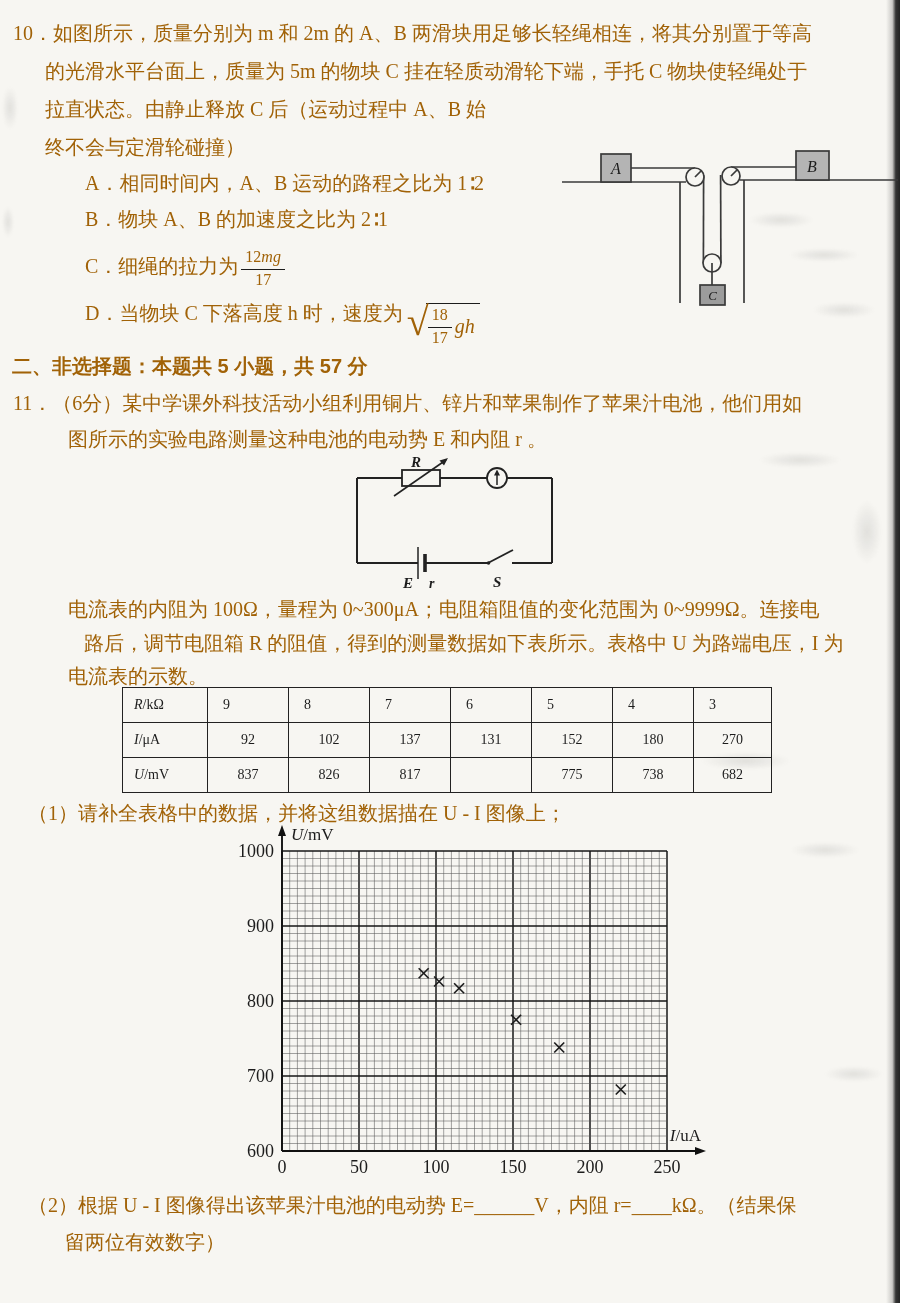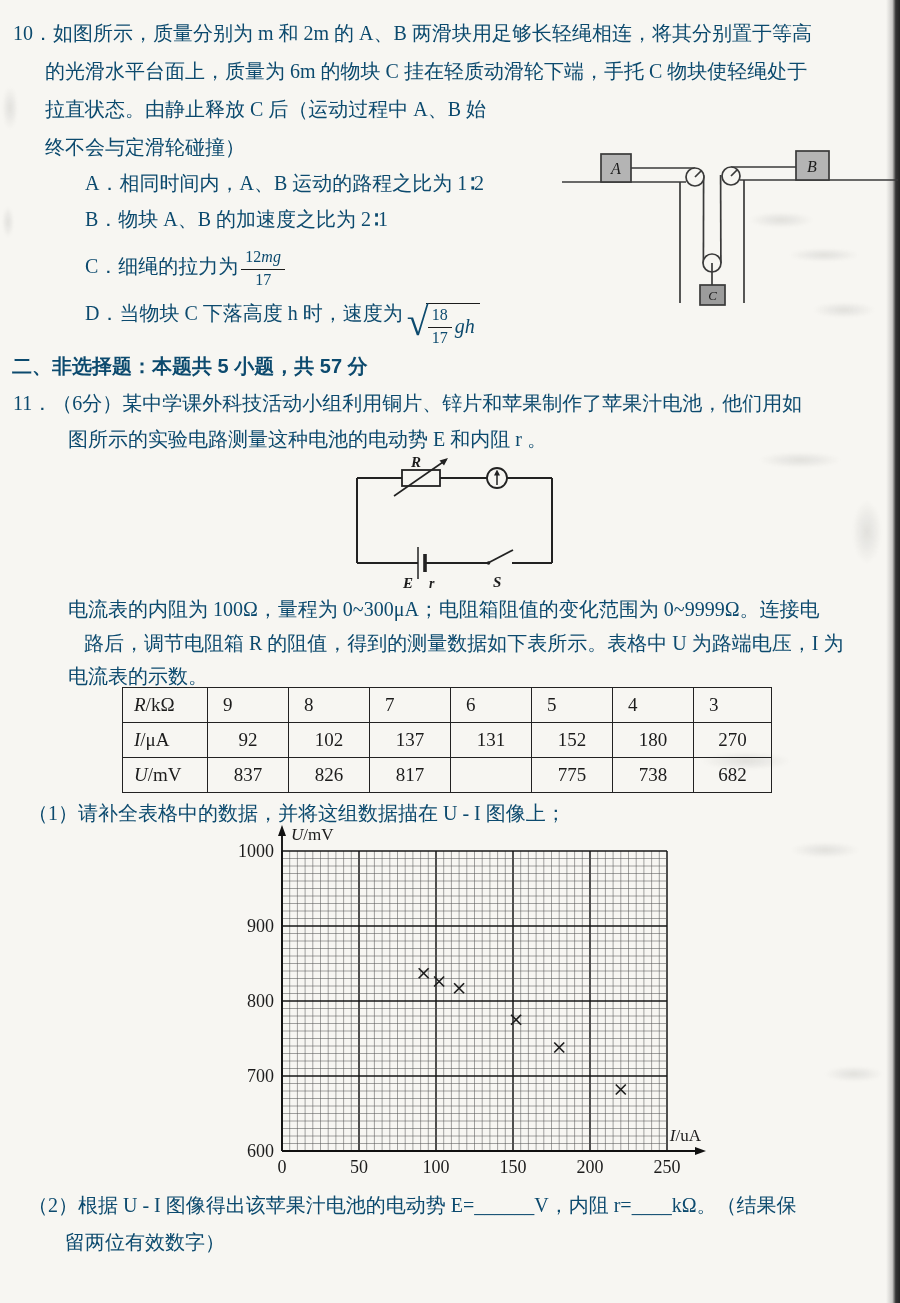--- a/index.html
+++ b/index.html
@@ -1,35 +1,35 @@
 <!DOCTYPE html>
 <html><head>
 <meta charset="utf-8">
 <style>
   html,body{margin:0;padding:0;background:#e9e7e2;}
   .page{
     position:relative; width:900px; height:1303px; margin:0 auto;
     background:#f7f6f2; overflow:hidden;
     font-family:"Liberation Serif","DejaVu Serif",serif; color:#1c1c1c;
   }
-  .ln{position:absolute; white-space:nowrap; font-size:20px; line-height:1.35; color:#0c4a6e;}
+  .ln{position:absolute; white-space:nowrap; font-size:20px; line-height:1.35; color:#a16207;}
   .sec{font-family:"Liberation Sans","DejaVu Sans",sans-serif; font-weight:bold; font-size:20px;}
   i.v{font-style:italic; font-family:"Liberation Serif","DejaVu Serif",serif;}
   
   .frac{display:inline-block; vertical-align:-12px; text-align:center; font-size:16px; line-height:1.15; margin:0 3px;}
   .frac .num{display:block; border-bottom:1.6px solid #1c1c1c; padding:0 4px 3px;}
   .frac .den{display:block; padding-top:1px;}
   
   .sqrt{display:inline-flex; align-items:flex-start; vertical-align:-14px; margin-left:4px;}
   .sqrt .rad{font-size:40px; line-height:0.9; transform:translateY(1px); font-style:normal;}
   .sqrt .body{border-top:1.8px solid #1c1c1c; display:inline-flex; align-items:center; padding:2px 5px 0 2px; margin-left:-3px;}
   .sqrt .body i{margin-left:3px;}
   
   .dtable{position:absolute; left:122px; top:687px; border-collapse:collapse; table-layout:fixed;}
-  .dtable td{border:1.6px solid #222; height:34px; font-size:19px; padding:0; text-align:center; background:transparent;}
+  .dtable td{border:1.6px solid #222; height:34px; font-size:14px; padding:0; text-align:center; background:transparent;}
   .dtable td.hd{text-align:left; padding-left:11px;}
   .dtable tr.r0 td.val{text-align:left; padding-left:15px;}
   
   .edge-band{position:absolute; right:0; top:0; width:14px; height:100%;
     background:linear-gradient(to right, rgba(60,60,60,0) 0%, rgba(70,70,70,0.25) 45%, #343434 70%, #232323 100%);}
   .smudge{position:absolute; background:radial-gradient(ellipse at center, rgba(110,110,110,0.16), rgba(110,110,110,0) 70%); filter:blur(1px);}
   svg text{font-family:"Liberation Serif","DejaVu Serif",serif; fill:#1c1c1c;}
 </style>
 </head>
 <body>
@@ -42,21 +42,21 @@
   <div class="smudge" style="left:812px;top:302px;width:64px;height:16px;"></div>
   <div class="smudge" style="left:758px;top:452px;width:84px;height:16px;"></div>
   <div class="smudge" style="left:852px;top:500px;width:30px;height:64px;"></div>
   <div class="smudge" style="left:700px;top:752px;width:92px;height:18px;"></div>
   <div class="smudge" style="left:790px;top:842px;width:70px;height:16px;"></div>
   <div class="smudge" style="left:824px;top:1066px;width:60px;height:16px;"></div>
   <div class="smudge" style="left:2px;top:86px;width:16px;height:44px;"></div>
   <div class="smudge" style="left:2px;top:206px;width:12px;height:32px;"></div>
 
   <div class="ln" style="left:13px;top:20px;">10．如图所示，质量分别为 m 和 2m 的 A、B 两滑块用足够长轻绳相连，将其分别置于等高</div>
-  <div class="ln" style="left:45px;top:58px;">的光滑水平台面上，质量为 6m 的物块 C 挂在轻质动滑轮下端，手托 C 物块使轻绳处于</div>
+  <div class="ln" style="left:45px;top:58px;">的光滑水平台面上，质量为 5m 的物块 C 挂在轻质动滑轮下端，手托 C 物块使轻绳处于</div>
   <div class="ln" style="left:45px;top:96px;">拉直状态。由静止释放 C 后（运动过程中 A、B 始</div>
   <div class="ln" style="left:45px;top:134px;">终不会与定滑轮碰撞）</div>
   <div class="ln" style="left:85px;top:170px;">A．相同时间内，A、B 运动的路程之比为 1∶2</div>
   <div class="ln" style="left:85px;top:206px;">B．物块 A、B 的加速度之比为 2∶1</div>
   <div class="ln" style="left:85px;top:248px;">
     <span>C．细绳的拉力为</span><span class="frac"><span class="num"><span>12</span><i class="v">mg</i></span><span class="den">17</span></span>
   </div>
   <div class="ln" style="left:85px;top:300px;">
     <span>D．当物块 C 下落高度 h 时，速度为</span><span class="sqrt">
         <span class="rad">√</span>

